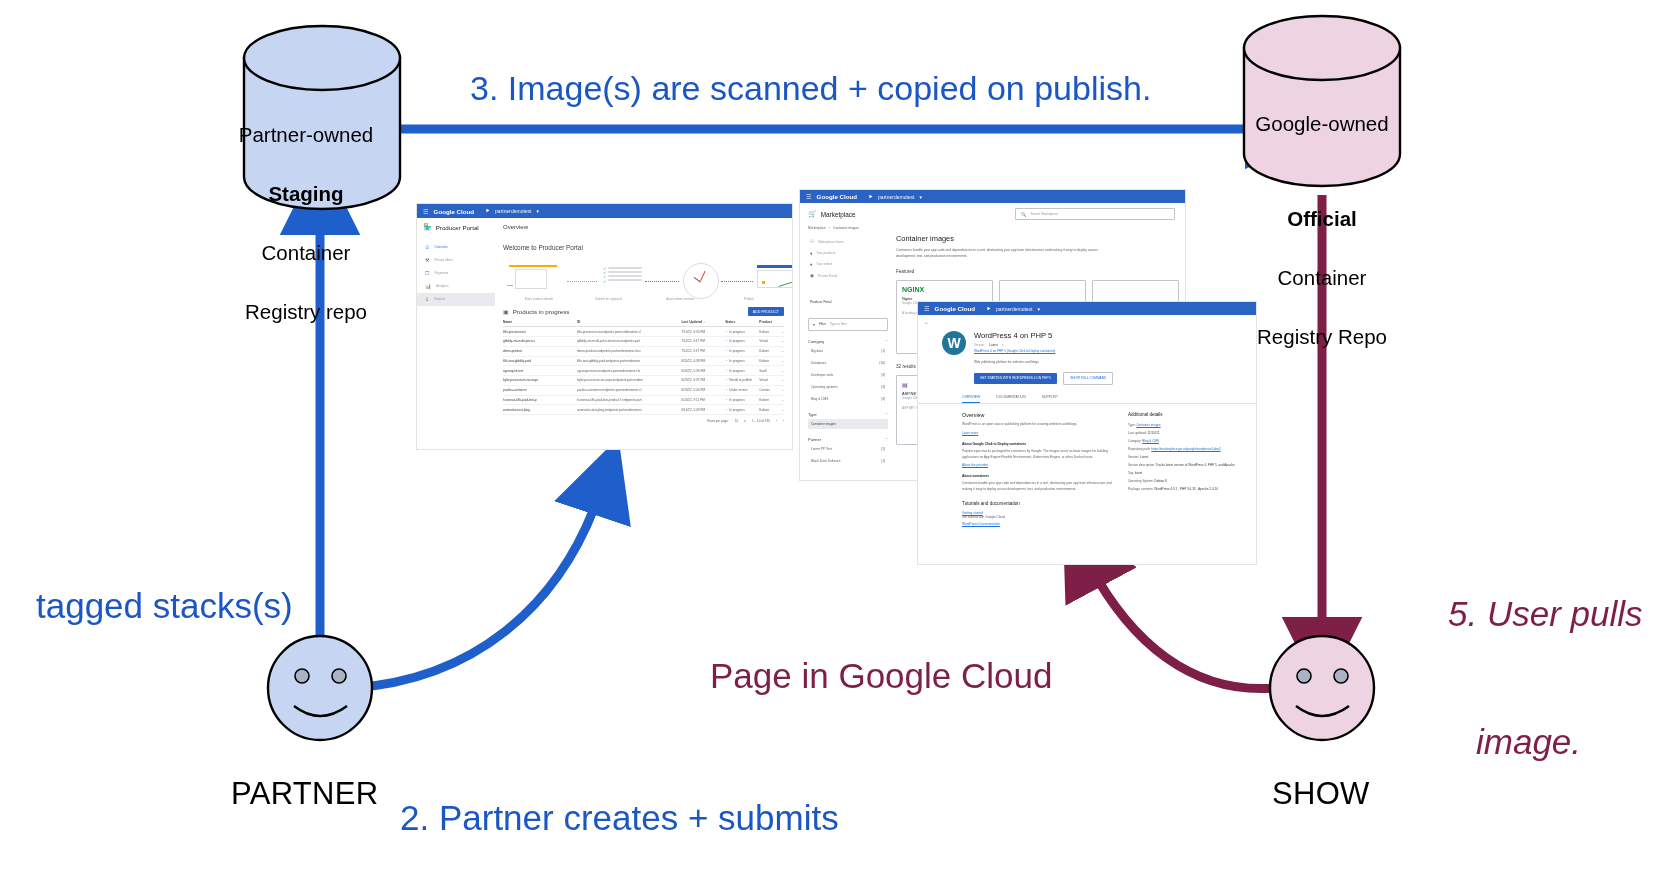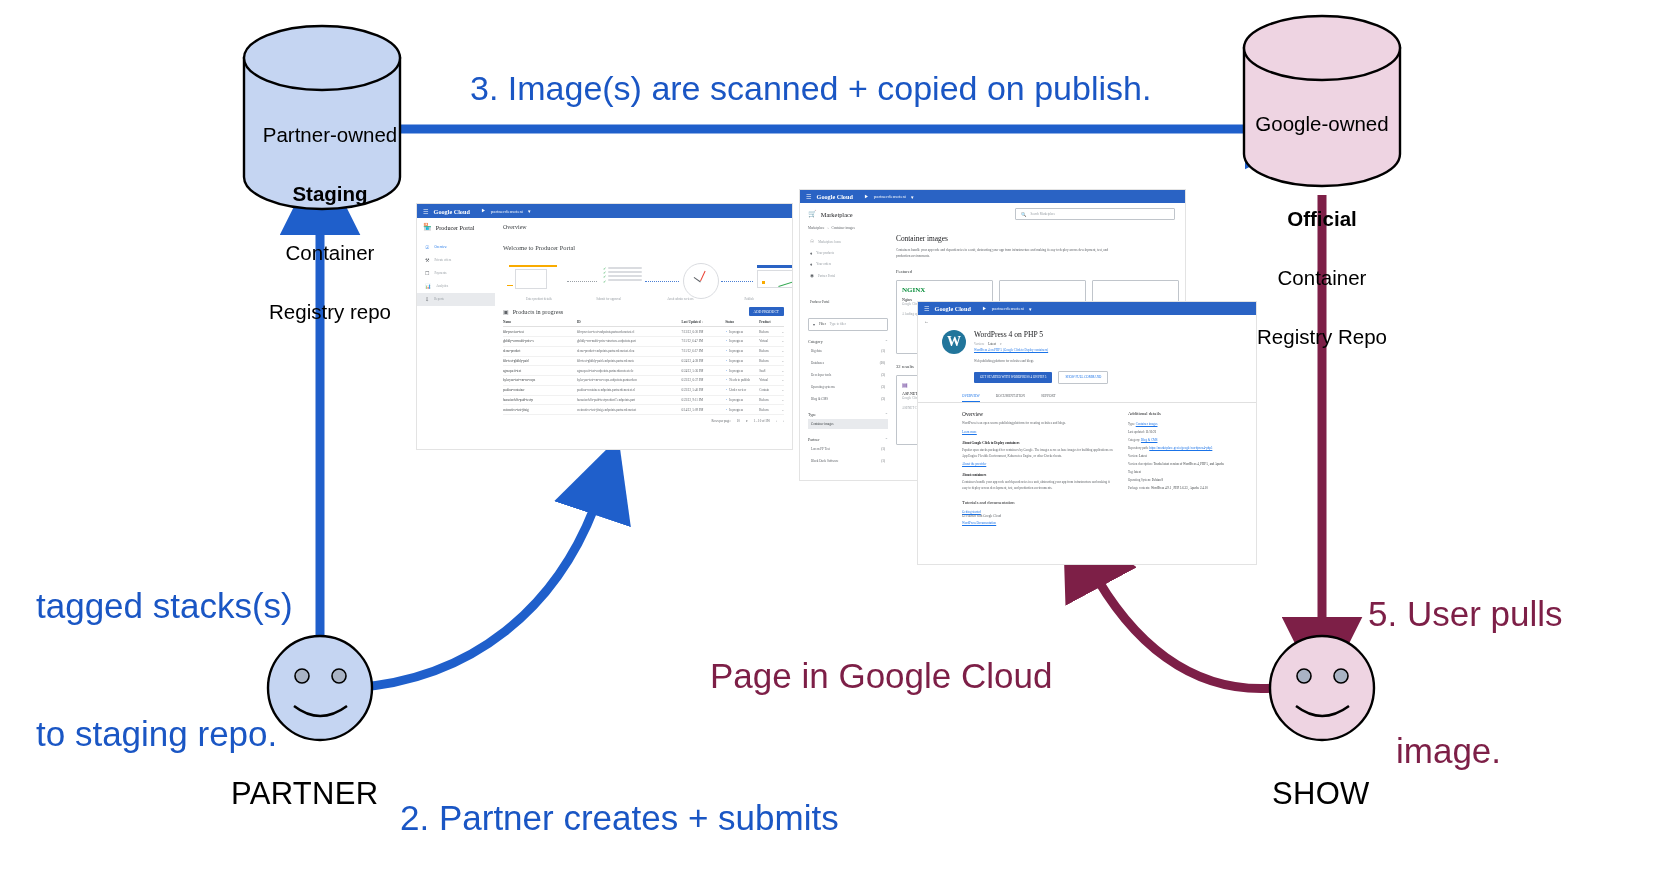--- a/index.html
+++ b/index.html
@@ -14,21 +14,21 @@
   .maroon{color:#7d1f47;}
 
   .step-txt{font-size:35px;}
   .step3{font-size:34px;}
   .actor{font-size:31px;color:#000;letter-spacing:.3px;}
 
   .cyl-text{position:absolute;text-align:center;font-size:20.5px;color:#000;
             line-height:1.44;white-space:pre-line;}
 
   
-  .shot{position:absolute;background:#fff;box-shadow:0 0 0 1px #e3e3e3;overflow:hidden;font-family:Liberation Serif, serif;}
+  .shot{position:absolute;background:#fff;box-shadow:0 0 0 1px #e3e3e3;overflow:hidden;}
   .gbar{background:#2a63c4;color:#fff;display:flex;align-items:center;gap:5px;}
   .gbar .gc{font-weight:bold;}
   .gbar .proj{opacity:.92;}
   .row{display:flex;}
   .muted{color:#9aa0a6;}
   .tiny{font-size:3.1px;}
   .blurline{background:#c9cdd2;border-radius:1px;}
   .btnblue{background:#2a63c4;border-radius:1px;}
   .btnout{border:.6px solid #c0c5cb;border-radius:1px;}
   .sidebar-sel{background:#e8eaed;}
@@ -88,58 +88,57 @@
     </g>
 
     <g>
       <circle cx="1322" cy="688" r="52" fill="#eed4e2" stroke="#000" stroke-width="2.4"></circle>
       <circle cx="1304" cy="676" r="7" fill="#a9b3c4" stroke="#000" stroke-width="1.6"></circle>
       <circle cx="1341" cy="676" r="7" fill="#a9b3c4" stroke="#000" stroke-width="1.6"></circle>
       <path d="M1296,706 Q1322,726 1349,706" fill="none" stroke="#000" stroke-width="2.4"></path>
     </g>
   </svg>
 
-  <div class="cyl-text" style="left:240px;top:90px;width:180px;">
+  <div class="cyl-text" style="left:216px;top:90px;width:180px;">
     <div>Partner-owned</div>
     <div style="font-weight:bold;">Staging</div>
     <div>Container</div>
     <div>Registry repo</div>
   </div>
 
   <div class="cyl-text" style="left:1232px;top:79px;width:180px;">
     <div>Google-owned</div>
     <div style="font-weight:bold;margin-top:36px;">Official</div>
     <div>Container</div>
     <div>Registry Repo</div>
   </div>
 
   <div class="lbl actor" style="left:231px;top:775px;">PARTNER</div>
   <div class="lbl actor" style="left:1272px;top:775px;">SHOW</div>
 
   <div class="lbl step3 blue" style="left:470px;top:68px;">3. Image(s) are scanned + copied on publish.</div>
 
   <div class="lbl step-txt blue" style="left:8px;top:500px;">
     <div style="padding-left:28px;">tagged stacks(s)</div>
-    <div style="padding-left:28px;">to staging repo.</div>
   </div>
 
   <div class="lbl step-txt blue" style="left:400px;top:712px;">
     <div>2. Partner creates + submits</div>
     
     
   </div>
 
   <div class="lbl step-txt maroon" style="left:670px;top:570px;">
     <div style="padding-left:40px;">Page in Google Cloud</div>
     
   </div>
 
-  <div class="lbl step-txt maroon" style="left:1368px;top:508px;">
+  <div class="lbl step-txt maroon" style="left:1448px;top:508px;font-style:italic;">
     <div>5. User pulls</div>
-    <div style="padding-left:28px;margin-top:9px;">image.</div>
+    <div style="padding-left:28px;">image.</div>
   </div>
 
   <div class="shot" style="left:417px;top:204px;width:375px;height:245px;">
 
     <div class="gbar" style="height:14px;padding:0 6px;font-size:6.2px;">
       <span>☰</span>
       <span class="gc">Google Cloud</span>
       <span style="margin-left:6px;">⯈</span>
       <span class="proj" style="font-size:5px;">partnerdemotest</span>
       <span style="font-size:5px;">▾</span>

